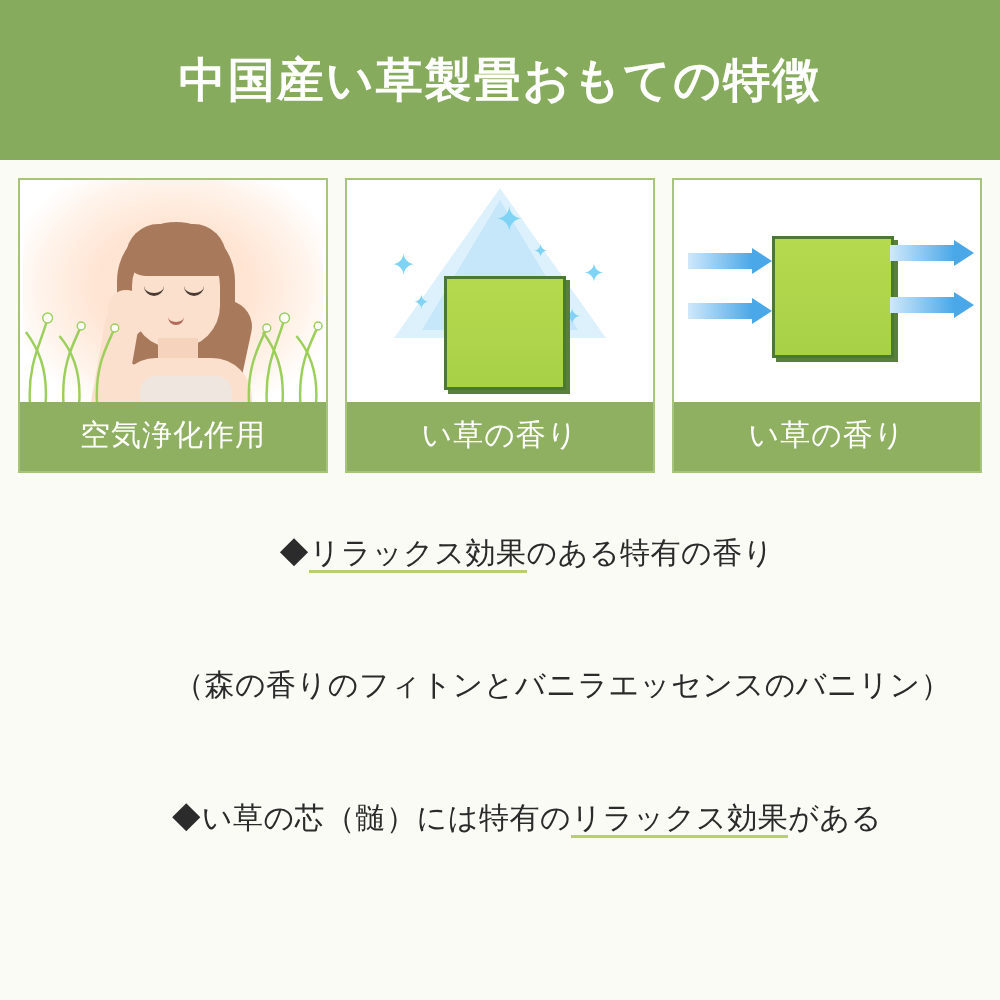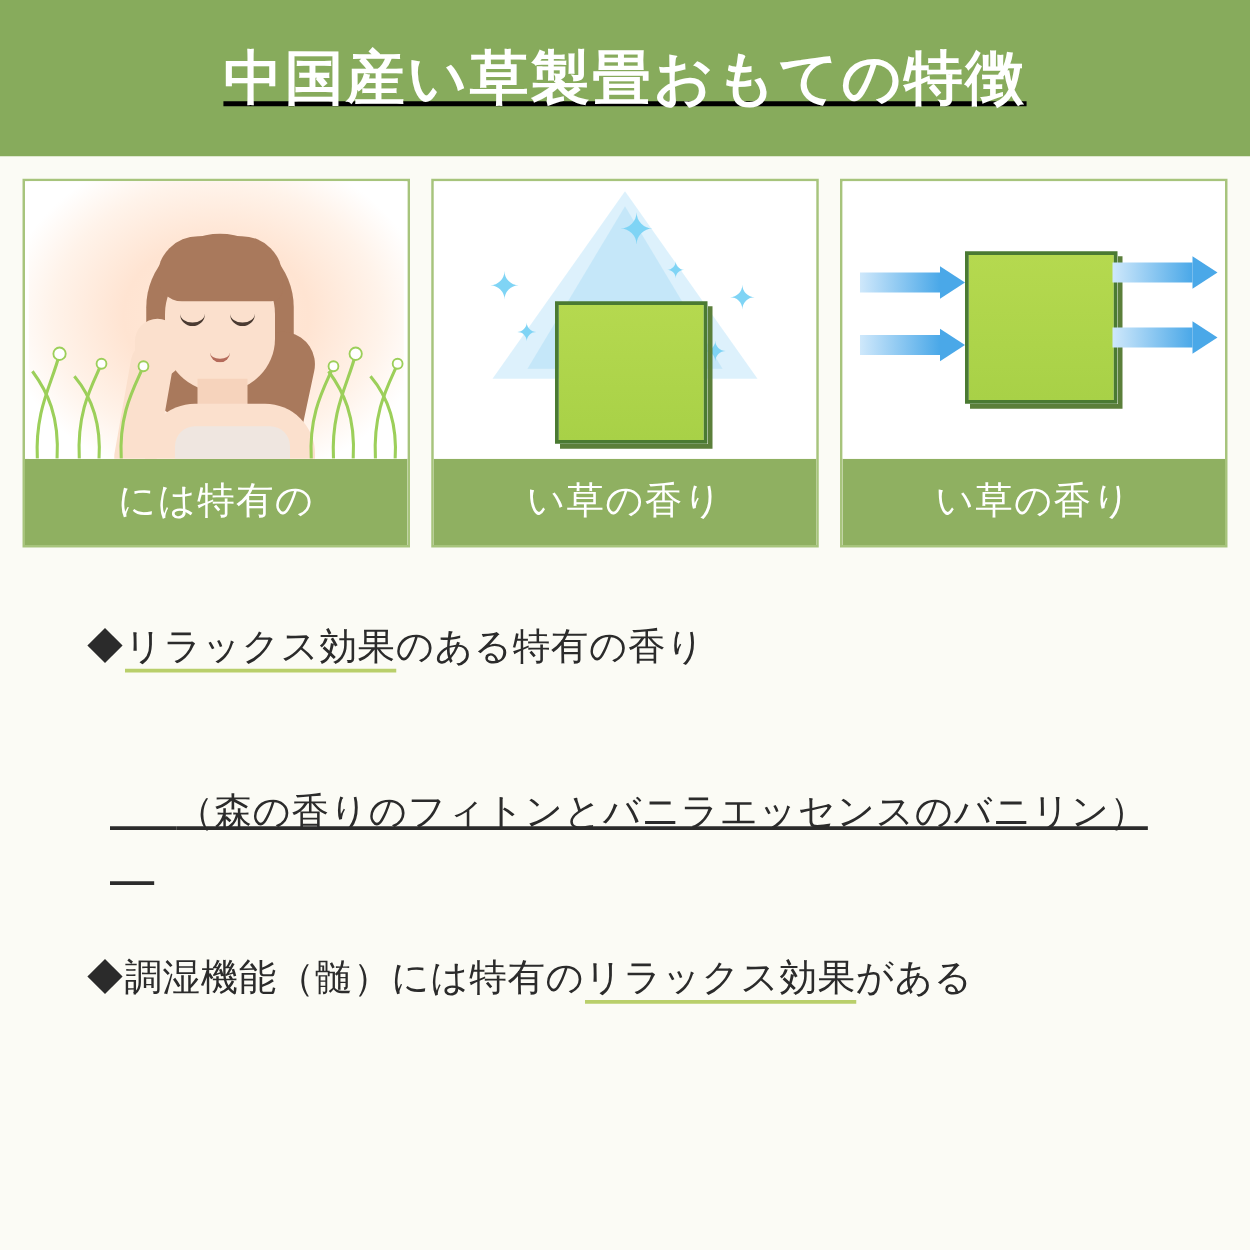--- a/index.html
+++ b/index.html
@@ -15,26 +15,25 @@
   }
   .page {
     position: relative;
     width: 1000px;
     height: 1000px;
     background: #fbfbf5;
   }
 
   
   .header {
-    height: 125px;
+    height: 160px;
     background: #87ab5c;
     display: flex;
     align-items: center;
     justify-content: center;
-    text-decoration: underline;
   }
   .header-title {
     color: #ffffff;
     font-size: 47px;
     font-weight: bold;
     letter-spacing: 2px;
     text-align: center;
   }
 
   
@@ -259,23 +258,24 @@
   
   .content {
     padding: 14px 16px 0 16px;
     color: #2b2b2b;
     font-size: 30px;
     line-height: 1.47;
   }
   .line {
     white-space: pre;
     letter-spacing: .5px;
+    text-align: center;
   }
   .bullet { color: #2b2b2b; }
-  .indent-1 { padding-left: 72px; text-decoration: underline; }
+  .indent-1 { padding-left: 72px; }
   .indent-3 { padding-left: 480px; }
   .uline {
     border-bottom: 3px solid #b9cf6b;
     padding-bottom: 1px;
   }
 </style>
 </head>
 <body>
 
 <div class="page">
@@ -317,21 +317,21 @@
           <g fill="#ffffff" stroke="#9ccf5a" stroke-width="1.5">
             <circle cx="28" cy="26" r="5"></circle>
             <circle cx="62" cy="34" r="4"></circle>
             <circle cx="96" cy="36" r="4"></circle>
             <circle cx="268" cy="26" r="5"></circle>
             <circle cx="302" cy="34" r="4"></circle>
             <circle cx="250" cy="36" r="4"></circle>
           </g>
         </svg>
       </div>
-      <div class="card-label">には特有の</div>
+      <div class="card-label">空気浄化作用</div>
     </div>
 
     <div class="card">
       <div class="card-image">
         <div class="c2-beam"></div>
         <div class="c2-beam2"></div>
         <div class="spark" style="left:44px; top:70px; font-size:30px;">✦</div>
         <div class="spark" style="left:66px; top:112px; font-size:20px;">✦</div>
         <div class="spark" style="left:148px; top:22px; font-size:34px;">✦</div>
         <div class="spark" style="left:186px; top:62px; font-size:18px;">✦</div>
@@ -372,21 +372,21 @@
 
     <div class="line">
       <span class="bullet">◆</span><span class="uline">リラックス効果</span><span>のある特有の香り</span>
     </div>
 
     <div class="line indent-1">
       <span>（森の香りのフィトンとバニラエッセンスのバニリン）</span>
     </div>
 
     <div class="line">
-      <span class="bullet">◆</span><span>調湿機能（髄）には特有の</span><span class="uline">リラックス効果</span><span>がある</span>
+      <span class="bullet">◆</span><span>い草の芯（髄）には特有の</span><span class="uline">リラックス効果</span><span>がある</span>
     </div>
 
 
     <div class="line indent-3">
       
     </div>
 
   </div>
 </div>
 

